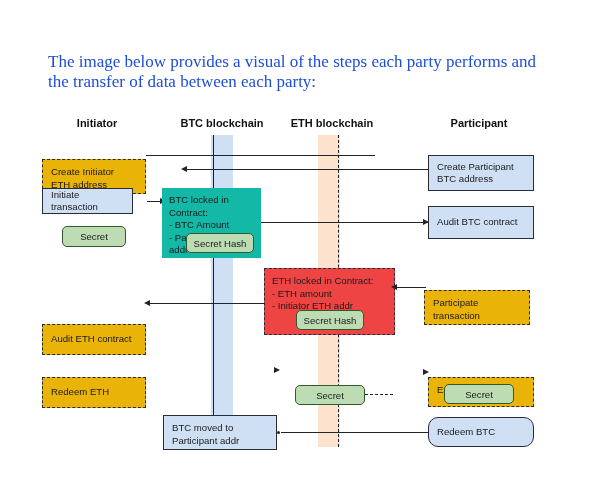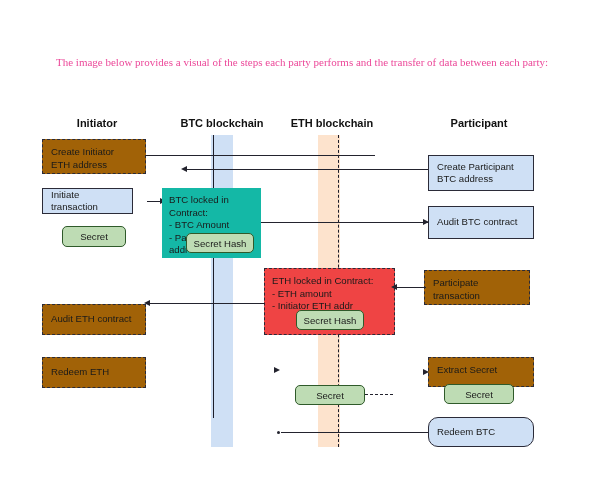--- a/index.html
+++ b/index.html
@@ -6,25 +6,25 @@
   body{
     width:600px;height:477px;
     background:#ffffff;
     font-family:"Liberation Serif", serif;
     overflow:hidden;
   }
   #page{position:relative;width:600px;height:477px;}
 
   .intro{
     position:absolute;
-    left:56px; top:52px; width:512px;
+    left:48px; top:52px; width:512px;
     font-family:"Liberation Serif", serif;
-    font-size:11px;
+    font-size:17px;
     line-height:20px;
-    color:#ec4899;
+    color:#1d4ed8;
   }
 
   
   .lane-header{
     position:absolute;
     font-family:"Liberation Sans", sans-serif;
     font-size:11px;
     font-weight:bold;
     color:#111111;
     text-align:center;
@@ -46,21 +46,21 @@
     box-sizing:border-box;
     font-family:"Liberation Sans", sans-serif;
     font-size:9.6px;
     line-height:12.5px;
     color:#1a1a1a;
     padding:6px 8px;
     white-space:pre-line;
   }
   .box.blue{background:#cfe0f5;border:1px solid #2b2b38;}
   .box.blue-plain{background:#cfe0f5;border:1px solid #2b2b38;}
-  .box.peach-plain{background:#a16207;border:1.3px dashed #2b2b38;}
+  .box.peach-plain{background:#eab308;border:1.3px dashed #2b2b38;margin-top:20px;}
   .box.center{display:flex;align-items:center;}
 
   
   .contract{
     position:absolute;
     box-sizing:border-box;
     font-family:"Liberation Sans", sans-serif;
     font-size:9.6px;
     line-height:12.5px;
     color:#1a1a1a;
@@ -165,19 +165,21 @@
   <div class="box peach-plain center" style="left:42px;top:357px;width:104px;height:31px;text-align:right;">Redeem ETH</div>
 
   <div class="secret" style="left:295px;top:385px;width:70px;height:20px;">Secret</div>
   <div class="arrow right" style="left:274px;top:366.5px;"></div>
 
   <div class="box peach-plain" style="left:428px;top:357px;width:106px;height:30px;">Extract Secret</div>
   <div class="secret" style="left:444px;top:384px;width:70px;height:20px;">Secret</div>
   <div class="arrow right" style="left:423px;top:368.5px;"></div>
   <div class="stub" style="left:365px;top:394px;width:28px;border-top:1px dashed #23232e;"></div>
 
+  <div class="box blue-plain" style="left:163px;top:415px;width:114px;height:35px;">BTC moved to
+Participant addr</div>
 
   <div class="hline" style="left:281px;top:432px;width:147px;"></div>
   <div class="dot" style="left:277px;top:430.5px;"></div>
 
   <div class="box blue-plain center" style="left:428px;top:417px;width:106px;height:30px;border-radius:10px;">Redeem BTC</div>
 
 </div>
 
 </body></html>

